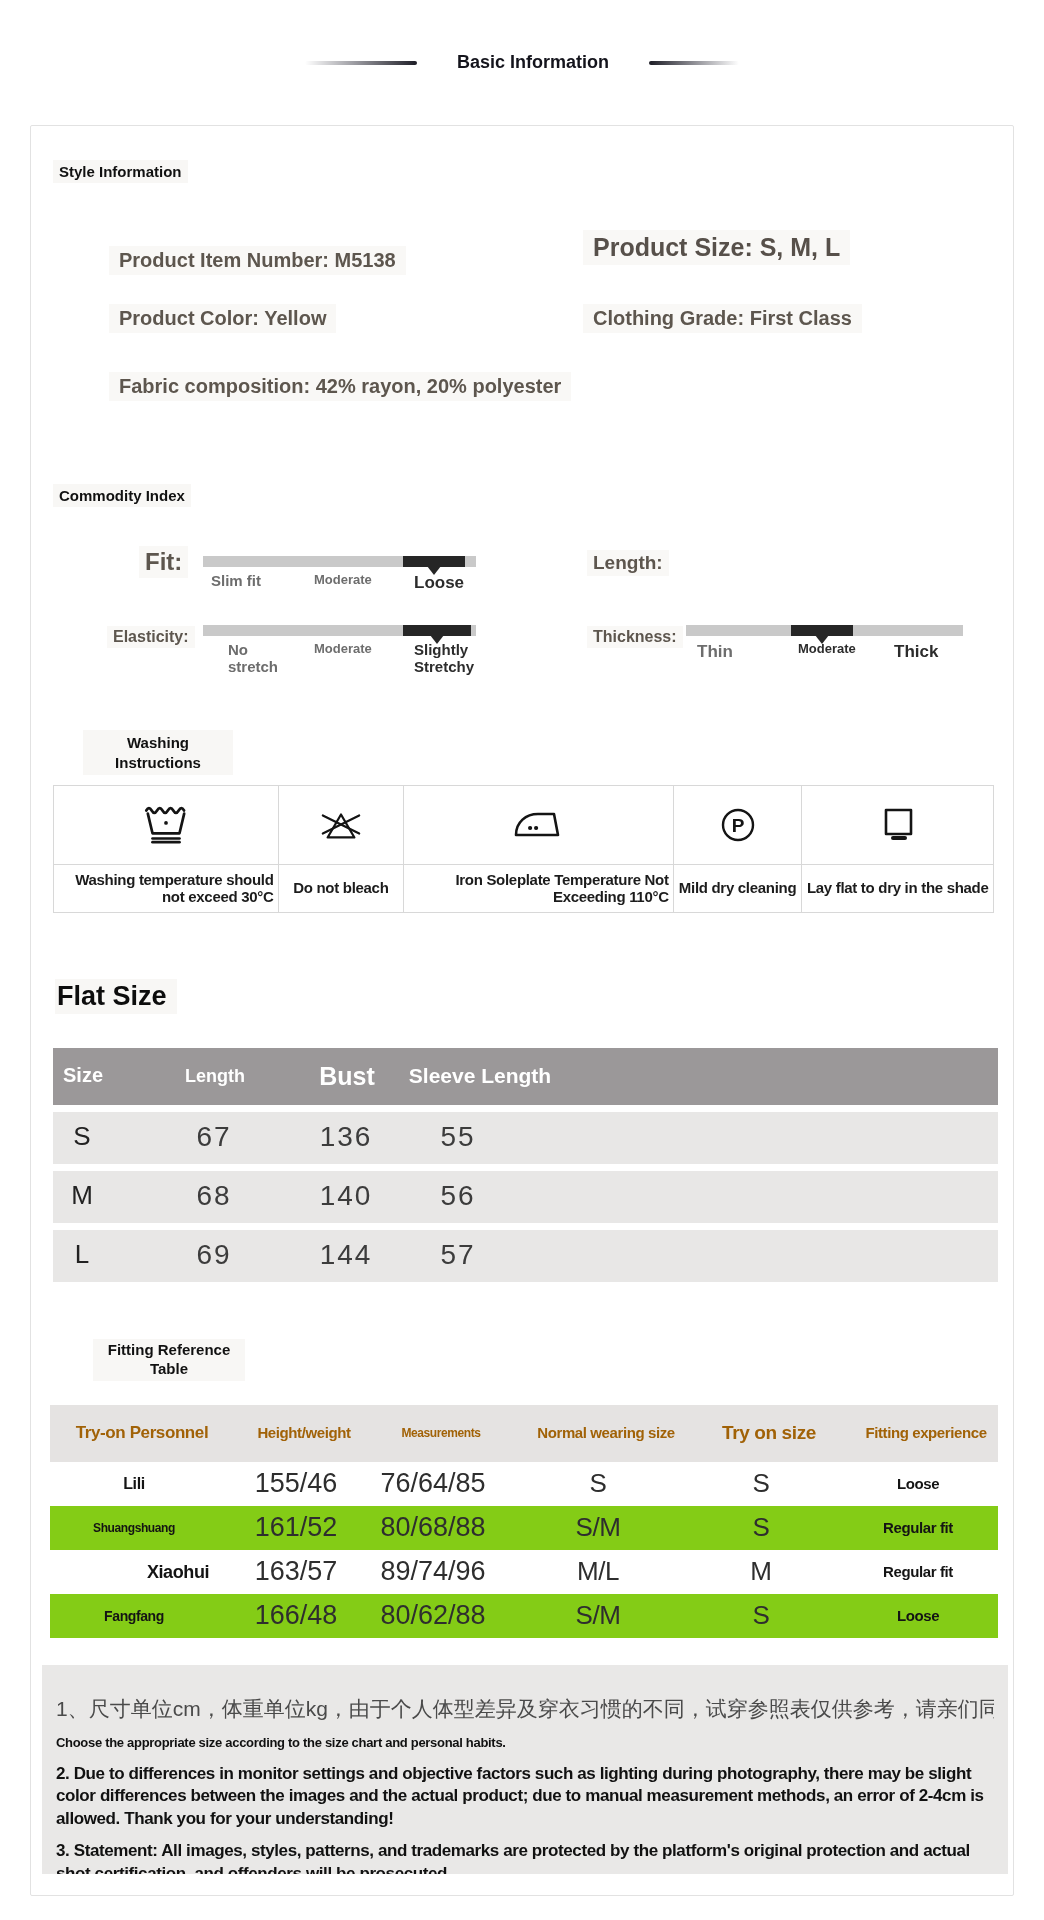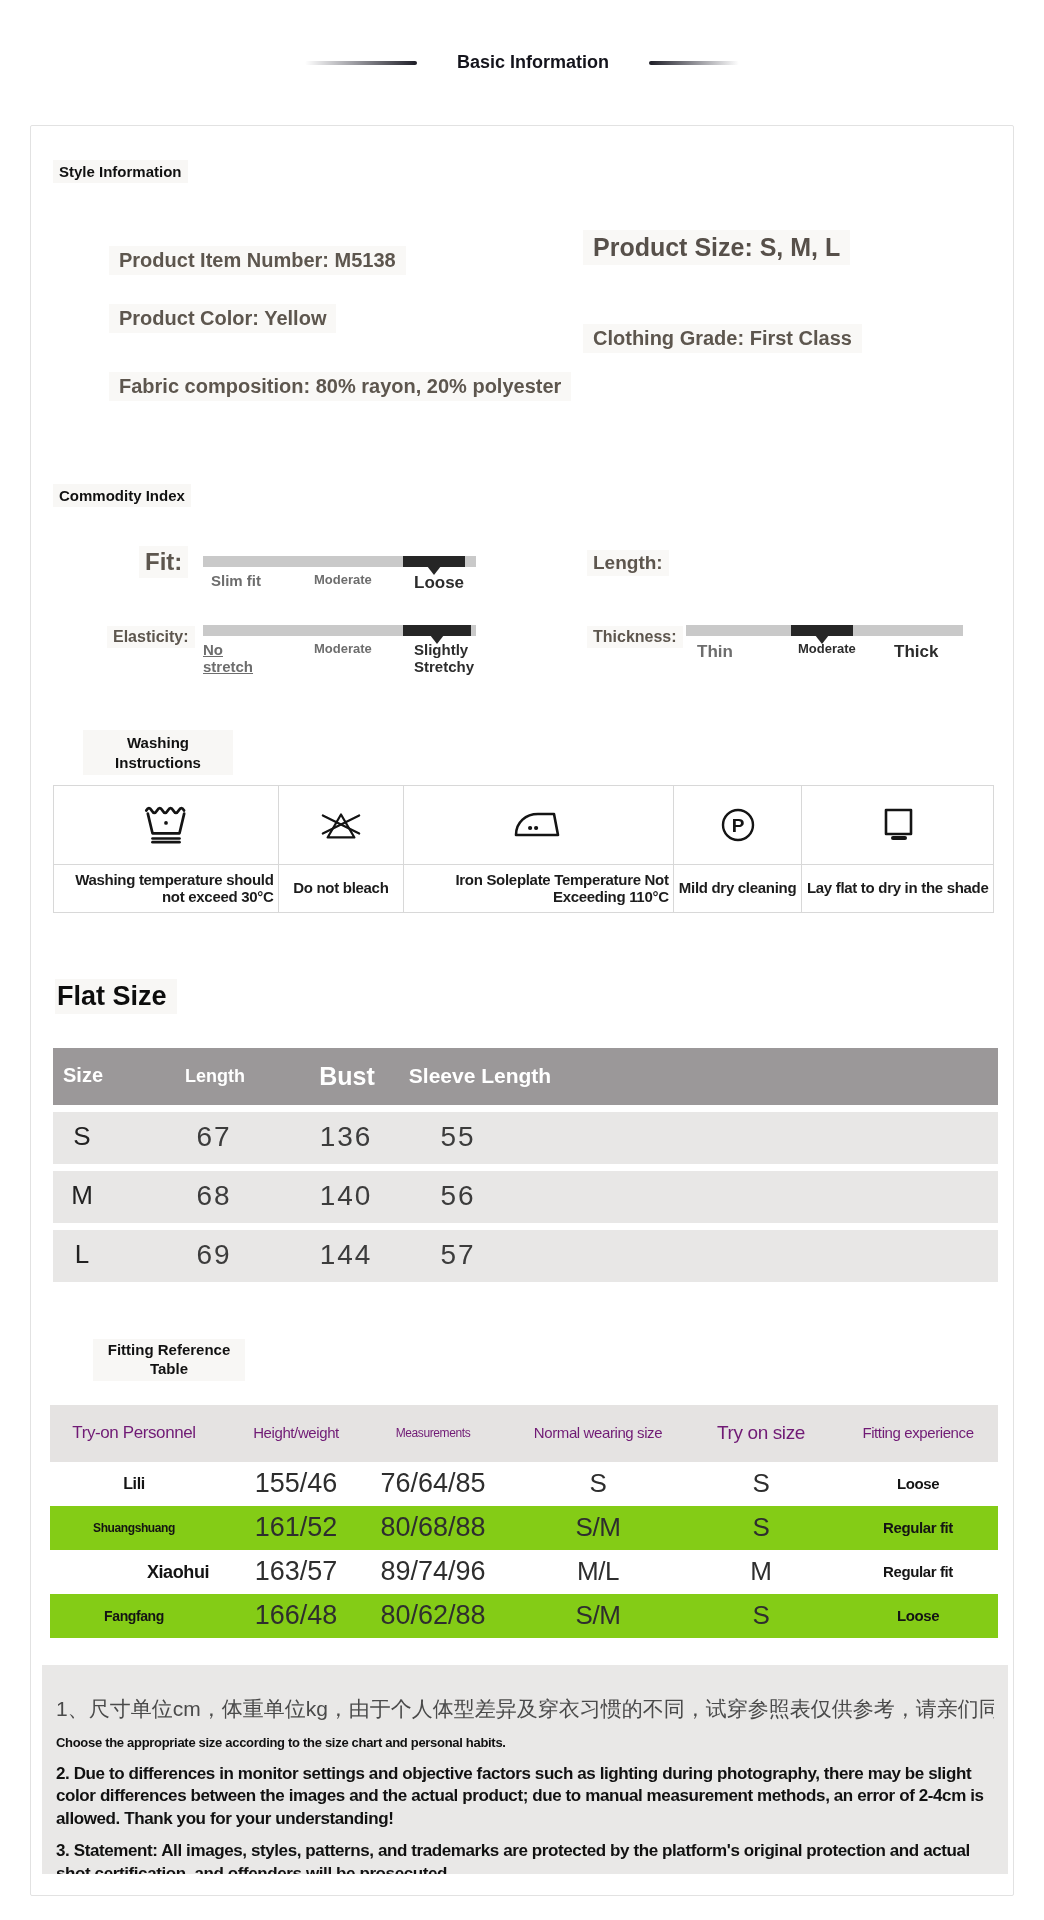--- a/index.html
+++ b/index.html
@@ -56,21 +56,21 @@
   .flat-row { position:relative; height:52px; background:#e8e7e6; margin-top:7px; }
   .flat-row span { position:absolute; transform:translateX(-50%); top:50%; margin-top:-17px; color:#3c3c3c; font-size:28px; letter-spacing:2px; font-weight:400; }
   .fr1 { left:30px; font-size:26px !important; color:#222 !important; }
   .fr2 { left:161px; } .fr3 { left:293px; } .fr4 { left:405px; }
 
   
   .fit-title { position:absolute; left:62px; top:1213px; width:152px; text-align:center; font-size:15px; font-weight:bold; color:#111; line-height:1.25; background:#f8f7f5; padding:2px 0; }
   .fit-table { position:absolute; left:19px; top:1279px; width:948px; letter-spacing:-0.4px; }
   .fit-head { position:relative; height:57px; background:#e5e3e2; }
   .fit-head span, .fit-row span { position:absolute; transform:translateX(-50%); top:50%; white-space:nowrap; }
-  .fit-head span { font-weight:normal; color:#701a75; margin-top:-10px; }
+  .fit-head span { font-weight:bold; color:#a16207; margin-top:-10px;margin-left:8px; }
   .c1 { left:84px; } .c2 { left:246px; } .c3 { left:383px; } .c4 { left:548px; } .c5 { left:711px; } .c6 { left:868px; }
   .fit-head .c1 { font-size:17px; margin-top:-11px; }
   .fit-head .c2 { font-size:15px; }
   .fit-head .c3 { font-size:12px; margin-top:-8px; }
   .fit-head .c4 { font-size:15px; }
   .fit-head .c5 { font-size:19px; margin-top:-12px; }
   .fit-head .c6 { font-size:15px; }
   .fit-row { position:relative; height:44px; }
   .fit-row.alt { background:#84cc16; }
   .fit-row .name { font-weight:bold; color:#141414; margin-top:-9px; }
@@ -93,43 +93,43 @@
   <div class="page-title">Basic Information</div>
   <div class="hdr-line right"></div>
 </div>
 
 <div class="card">
 
   <div class="sec-heading" style="left:22px; top:34px;">Style Information</div>
   <div class="prod-item fs20" style="left:78px; top:120px;">Product Item Number: M5138</div>
   <div class="prod-item fs25" style="left:552px; top:104px;">Product Size: S, M, L</div>
   <div class="prod-item fs20" style="left:78px; top:178px;">Product Color: Yellow</div>
-  <div class="prod-item fs20" style="left:552px; top:178px;margin-top:20px;">Clothing Grade: First Class</div>
-  <div class="prod-item fs20" style="left:78px; top:246px;">Fabric composition: 80% rayon, 20% polyester</div>
+  <div class="prod-item fs20" style="left:552px; top:178px;">Clothing Grade: First Class</div>
+  <div class="prod-item fs20" style="left:78px; top:246px;">Fabric composition: 42% rayon, 20% polyester</div>
 
   <div class="sec-heading" style="left:22px; top:358px;">Commodity Index</div>
 
   <div class="slider-name" style="left:108px; top:420px; font-size:24px;">Fit:</div>
   <div class="slider" style="left:172px; top:430px; width:273px;">
     <div class="bar"></div>
     <div class="seg" style="left:200px; width:62px;"></div>
     <div class="ptr" style="left:224px;"></div>
     <div class="tick" style="left:8px;">Slim fit</div>
     <div class="tick sm" style="left:111px;">Moderate</div>
     <div class="tick active big" style="left:211px;">Loose</div>
   </div>
 
   <div class="slider-name" style="left:556px; top:424px; font-size:19px;">Length:</div>
 
   <div class="slider-name" style="left:76px; top:500px; font-size:16px;">Elasticity:</div>
   <div class="slider" style="left:172px; top:499px; width:273px;">
     <div class="bar"></div>
     <div class="seg" style="left:200px; width:68px;"></div>
     <div class="ptr" style="left:227px;"></div>
-    <div class="tick wrap" style="left:0; width:60px;text-decoration:underline;">No stretch</div>
+    <div class="tick wrap" style="left:25px; width:60px;">No stretch</div>
     <div class="tick sm" style="left:111px;">Moderate</div>
     <div class="tick active wrap" style="left:211px;">Slightly Stretchy</div>
   </div>
 
   <div class="slider-name" style="left:556px; top:500px; font-size:16px;">Thickness:</div>
   <div class="slider" style="left:655px; top:499px; width:277px;">
     <div class="bar"></div>
     <div class="seg" style="left:105px; width:62px;"></div>
     <div class="ptr" style="left:129px;"></div>
     <div class="tick big" style="left:11px;">Thin</div>

